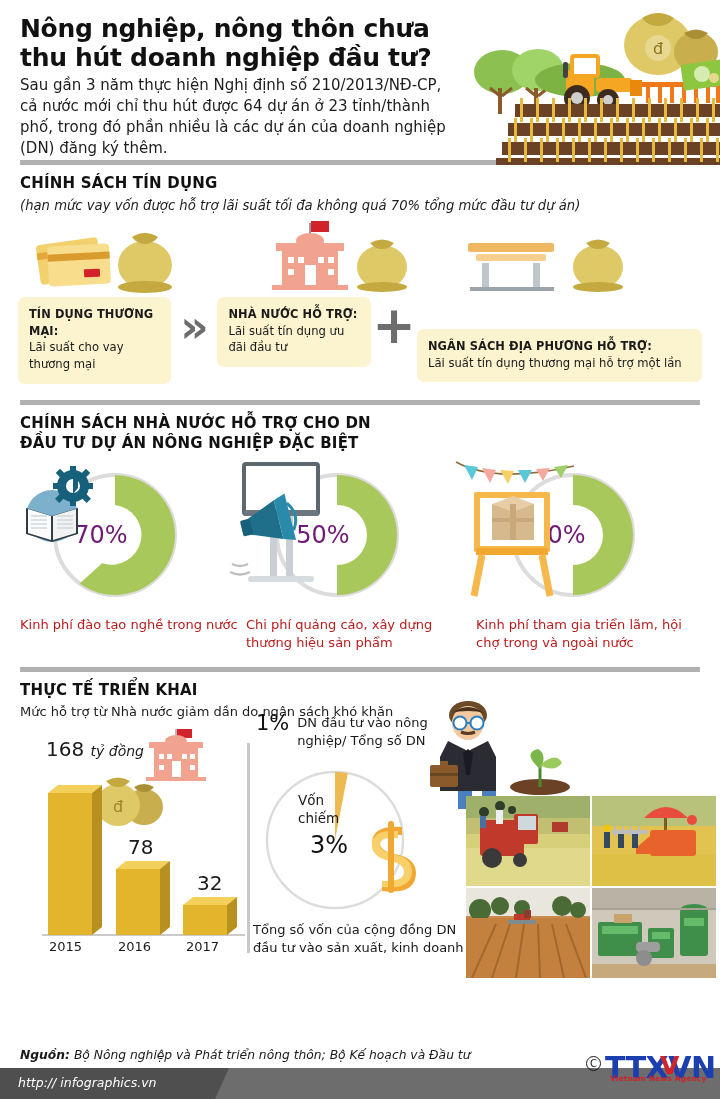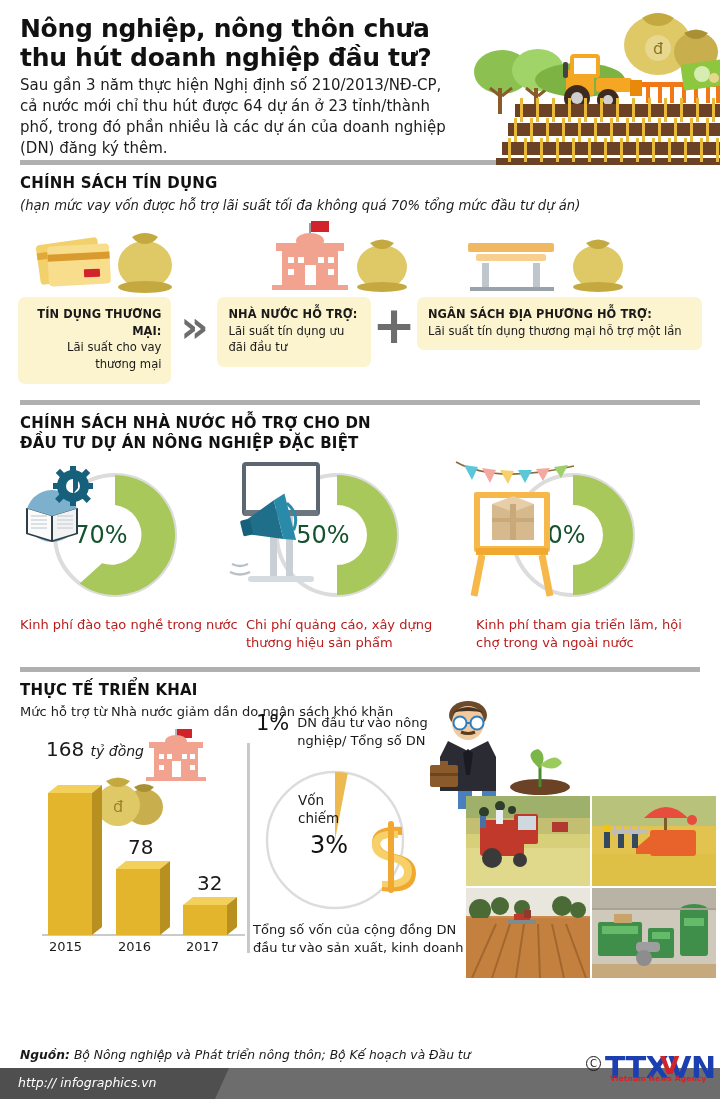--- a/index.html
+++ b/index.html
@@ -41,38 +41,38 @@
   }
 
   
   .credit-art { position: relative; height: 78px; margin-top: 4px; }
   .cards { display: flex; align-items: flex-start; padding: 0 18px; }
   .card {
     background: #fcf3cf; border-radius: 7px; padding: 9px 10px 11px 11px;
     font-size: 11.6px; line-height: 1.45;
   }
   .card .cap { font-weight: bold; display: block; letter-spacing: .1px; font-size: 11.4px; }
-  .card.c1 { width: 160px; text-align: right; }
+  .card.c1 { width: 160px; }
   .card.c2 { width: 160px; }
-  .card.c3 { width: 298px; }
+  .card.c3 { width: 298px; margin-top: 32px; }
   .sep {
     width: 46px; text-align: center; color: #6d6d6d;
     font-size: 44px; font-weight: bold; line-height: 1; padding-top: 8px; flex: none;
   }
   .sep.plus { font-size: 52px; width: 46px; padding-top: 2px; }
   .chev { display: inline-block; }
 
   
   .donuts { display: flex; padding: 6px 18px 0 18px; }
   .donut-col { width: 228px; position: relative; }
   .donut-wrap { position: relative; width: 150px; height: 150px; }
   .donut-lbl {
     position: absolute; left: 0; top: 0; width: 150px; height: 150px;
     display: flex; align-items: center; justify-content: center;
-    font-size: 24px; color: #14532d; padding-right: 28px;
+    font-size: 24px; color: #701a75; padding-right: 28px;
   }
   .donut-cap { font-size: 13px; line-height: 1.42; margin-top: 6px; color: #b91c1c; }
 
   
   .impl { position: relative; }
   .impl-note { font-size: 13px; line-height: 1.4; margin-top: 2px; color: #1d1d1d; }
 
   .barchart { position: absolute; left: 20px; top: 78px; width: 230px; height: 200px; margin-left: 20px; }
   .bar-axis-lbl {
     position: absolute; font-size: 13px; color: #1a1a1a;

